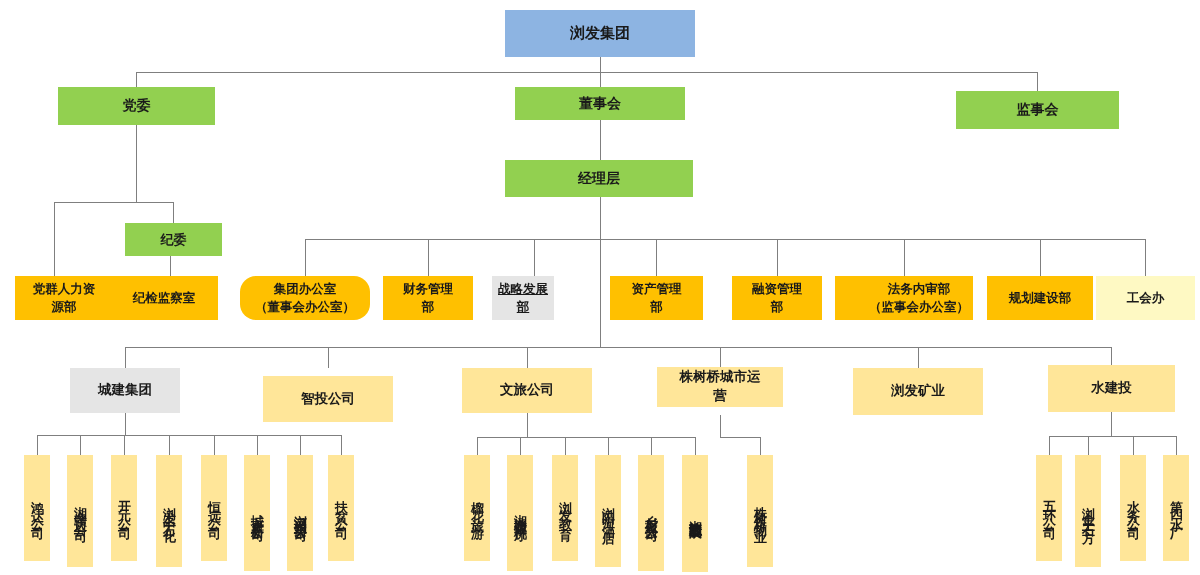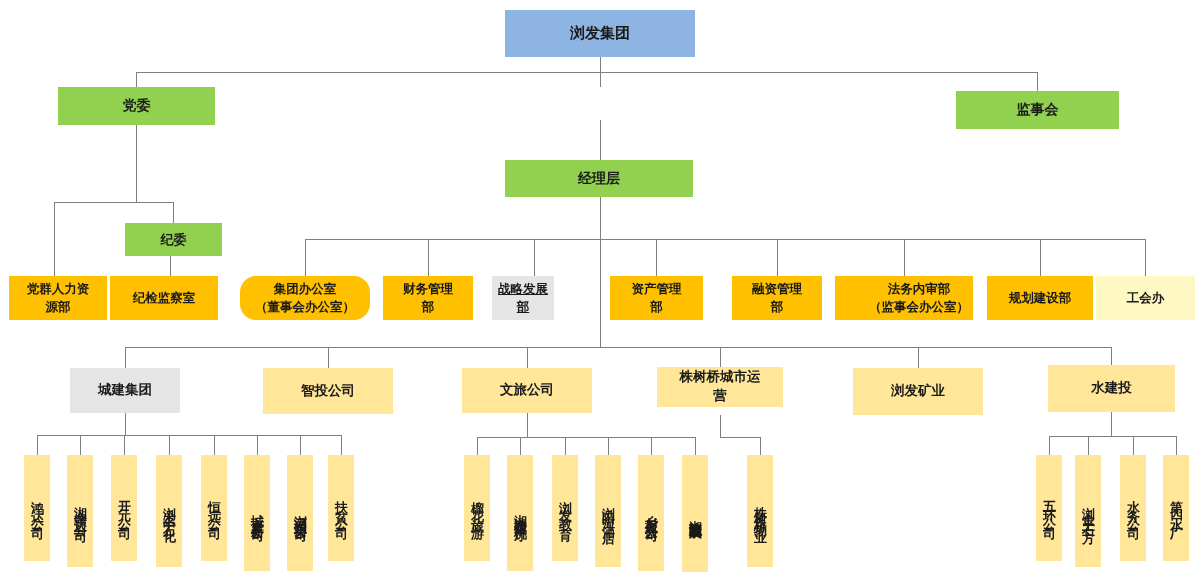--- a/index.html
+++ b/index.html
@@ -91,42 +91,43 @@
     <div class="line" style="left: 720px; top: 437px; width: 41px; height: 1px; background: rgb(127, 127, 127);"></div>
     <div class="line" style="left: 760px; top: 437px; width: 1px; height: 18px; background: rgb(127, 127, 127);"></div>
     <div class="line" style="left: 1111px; top: 412px; width: 1px; height: 24px; background: rgb(127, 127, 127);"></div>
     <div class="line" style="left: 1049px; top: 436px; width: 128px; height: 1px; background: rgb(127, 127, 127);"></div>
     <div class="line" style="left: 1049px; top: 436px; width: 1px; height: 19px; background: rgb(127, 127, 127);"></div>
     <div class="line" style="left: 1088px; top: 436px; width: 1px; height: 19px; background: rgb(127, 127, 127);"></div>
     <div class="line" style="left: 1133px; top: 436px; width: 1px; height: 19px; background: rgb(127, 127, 127);"></div>
     <div class="line" style="left: 1176px; top: 436px; width: 1px; height: 19px; background: rgb(127, 127, 127);"></div>
     <div class="box root" style="left: 505px; top: 10px; width: 190px; height: 47px; background: rgb(141, 180, 226);">浏发集团</div>
     <div class="box gov" style="left: 58px; top: 87px; width: 157px; height: 38px; background: rgb(146, 208, 80);">党委</div>
+    <div class="box gov" style="left: 515px; top: 87px; width: 170px; height: 33px; background: rgb(146, 208, 80);">董事会</div>
     <div class="box gov" style="left: 956px; top: 91px; width: 163px; height: 38px; background: rgb(146, 208, 80);">监事会</div>
     <div class="box gov" style="left: 505px; top: 160px; width: 188px; height: 37px; background: rgb(146, 208, 80);">经理层</div>
     <div class="box gov-small" style="left: 125px; top: 223px; width: 97px; height: 33px; background: rgb(146, 208, 80);">纪委</div>
-    <div class="box dept" style="left: 9px; top: 276px; width: 98px; height: 44px; background: rgb(255, 192, 0);">党群人力资
+    <div class="box dept" style="left: 15px; top: 276px; width: 98px; height: 44px; background: rgb(255, 192, 0);">党群人力资
 源部</div>
     <div class="box dept" style="left: 110px; top: 276px; width: 108px; height: 44px; background: rgb(255, 192, 0);">纪检监察室</div>
     <div class="box dept" style="left: 240px; top: 276px; width: 130px; height: 44px; background: rgb(255, 192, 0); border-radius: 16px;">集团办公室
 （董事会办公室）</div>
     <div class="box dept" style="left: 383px; top: 276px; width: 90px; height: 44px; background: rgb(255, 192, 0);">财务管理
 部</div>
     <div class="box dept" style="left: 492px; top: 276px; width: 62px; height: 44px; background: #e5e5e5; text-decoration: underline;">战略发展
 部</div>
     <div class="box dept" style="left: 610px; top: 276px; width: 93px; height: 44px; background: rgb(255, 192, 0);">资产管理
 部</div>
     <div class="box dept" style="left: 732px; top: 276px; width: 90px; height: 44px; background: rgb(255, 192, 0);">融资管理
 部</div>
     <div class="box dept" style="left: 835px; top: 276px; width: 138px; height: 44px; background: rgb(255, 192, 0); padding-left: 30px;">法务内审部
 （监事会办公室）</div>
     <div class="box dept" style="left: 987px; top: 276px; width: 106px; height: 44px; background: rgb(255, 192, 0);">规划建设部</div>
     <div class="box dept" style="left: 1096px; top: 276px; width: 99px; height: 44px; background: #fef9c3;">工会办</div>
     <div class="box sub" style="left: 70px; top: 368px; width: 110px; height: 45px; background: #e5e5e5;">城建集团</div>
-    <div class="box sub" style="left: 263px; top: 368px; width: 130px; height: 46px; background: rgb(255, 230, 153);">智投公司</div>
+    <div class="box sub" style="left: 263px; top: 376px; width: 130px; height: 46px; background: rgb(255, 230, 153);">智投公司</div>
     <div class="box sub" style="left: 462px; top: 368px; width: 130px; height: 45px; background: rgb(255, 230, 153);">文旅公司</div>
     <div class="box sub" style="left: 657px; top: 367px; width: 126px; height: 40px; background: rgb(255, 230, 153);">株树桥城市运
 营</div>
     <div class="box sub" style="left: 853px; top: 368px; width: 130px; height: 47px; background: rgb(255, 230, 153);">浏发矿业</div>
     <div class="box sub" style="left: 1048px; top: 365px; width: 127px; height: 47px; background: rgb(255, 230, 153);">水建投</div>
     <div class="vbox" style="left: 24px; top: 455px; width: 26px; height: 106px; background: rgb(255, 230, 153); letter-spacing: 9px; padding: 8px 0px;">鸿达公司</div>
     <div class="vbox" style="left: 67px; top: 455px; width: 26px; height: 112px; background: rgb(255, 230, 153); letter-spacing: 6px; padding: 8px 0px;">湘赣边公司</div>
     <div class="vbox" style="left: 111px; top: 455px; width: 26px; height: 106px; background: rgb(255, 230, 153); letter-spacing: 9px; padding: 8px 0px;">开元公司</div>
     <div class="vbox" style="left: 156px; top: 455px; width: 26px; height: 112px; background: rgb(255, 230, 153); letter-spacing: 6px; padding: 8px 0px;">浏发中石化</div>
     <div class="vbox" style="left: 201px; top: 455px; width: 26px; height: 106px; background: rgb(255, 230, 153); letter-spacing: 9px; padding: 8px 0px;">恒远公司</div>

